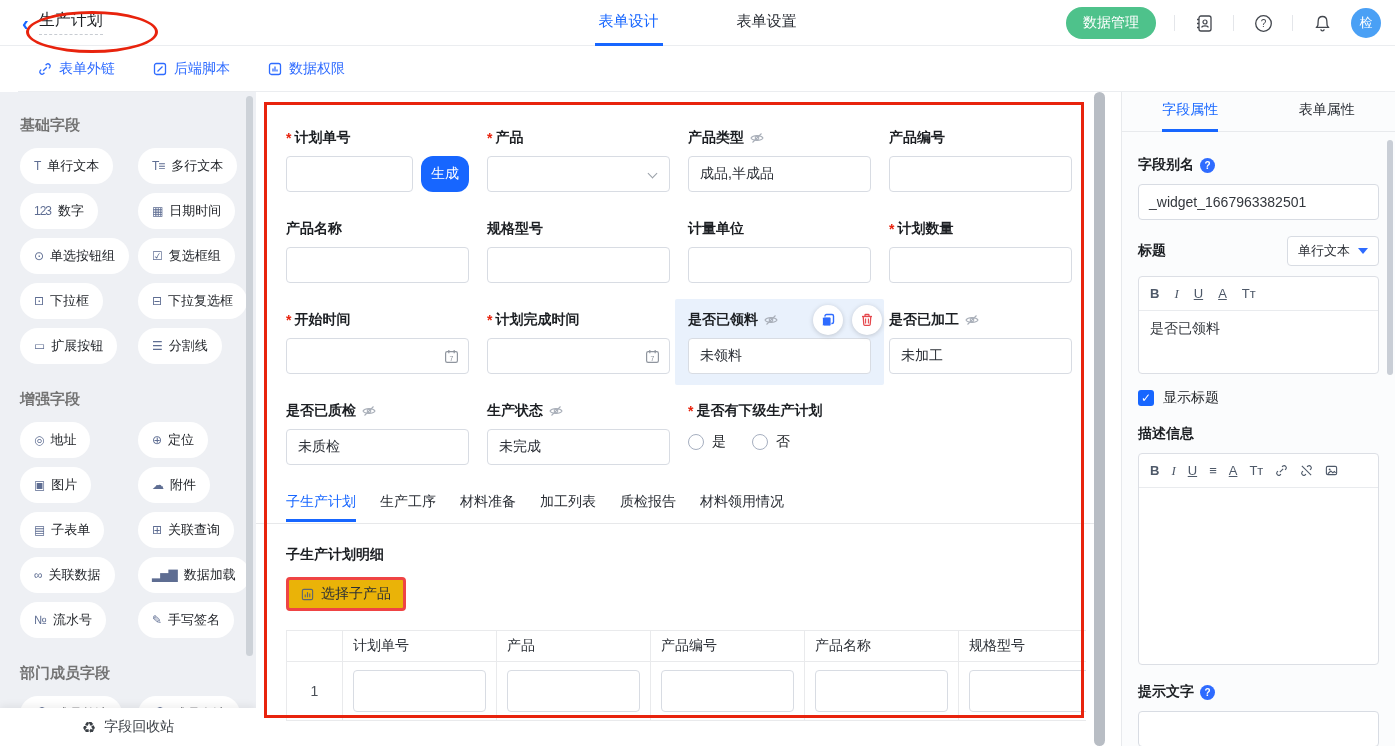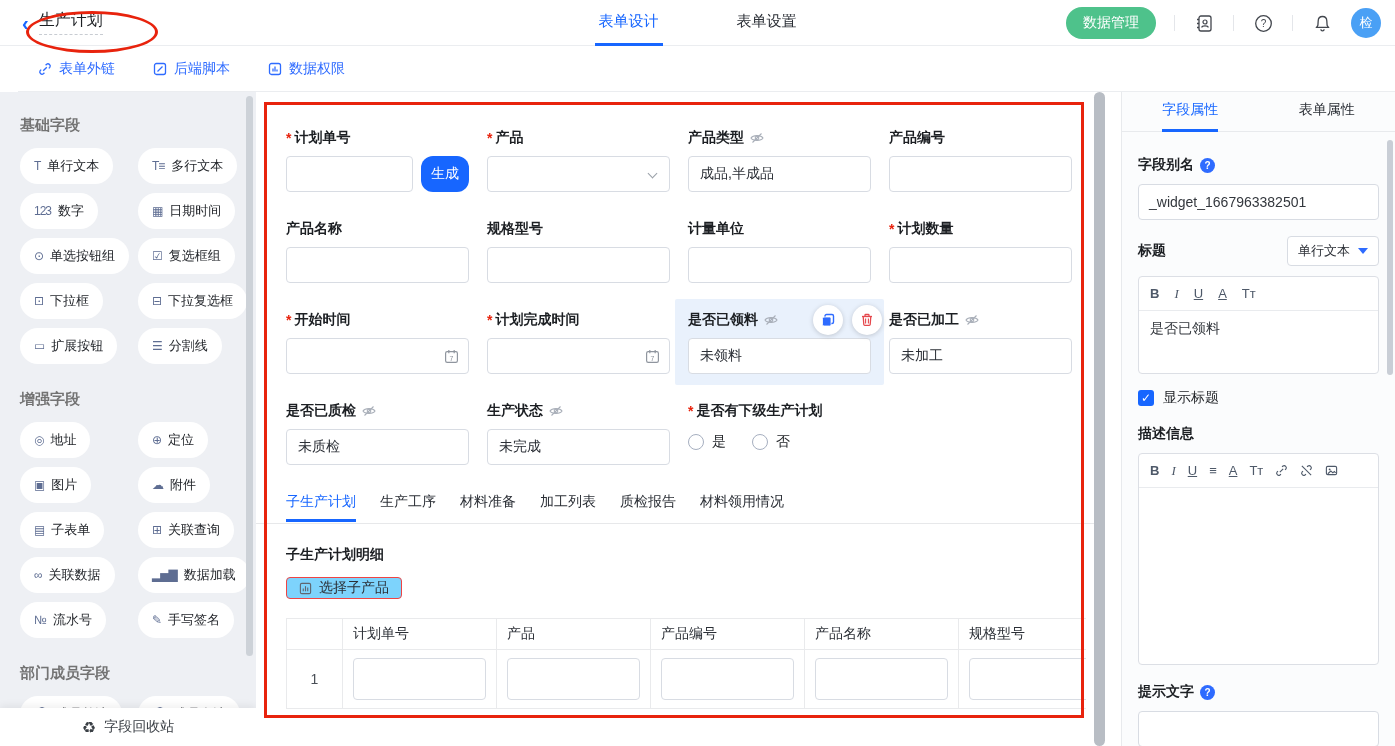--- a/index.html
+++ b/index.html
@@ -65,21 +65,21 @@
   .chip-btn { width:30px; height:30px; border-radius:50%; background:#fff; box-shadow:0 1px 5px rgba(0,0,0,.18); display:flex; align-items:center; justify-content:center; cursor:pointer; border:none; }
   .radio-row { display:flex; align-items:center; gap:26px; margin-top:12px; }
   .radio-opt { display:flex; align-items:center; gap:8px; cursor:pointer; }
   .radio-circle { width:16px; height:16px; border:1.4px solid #a6afc0; border-radius:50%; background:#fff; }
   .sub-tabs { display:flex; gap:24px; align-items:flex-end; height:30px; position:relative; z-index:2; }
   .sub-tab { font-size:14px; color:#2b2f36; padding-bottom:8px; cursor:pointer; border-bottom:3px solid transparent; }
   .sub-tab.active { color:#1766ff; border-bottom-color:#1766ff; }
   .canvas-divider { position:absolute; left:0; top:431px; width:849px; height:1px; background:#e7e8ea; }
   .subform { margin-top:24px; }
   .subform-title { font-weight:bold; font-size:14px; color:#1c1f23; margin-bottom:13px; }
-  .btn-select-sub { display:inline-flex; align-items:center; gap:7px; border:1px solid #ef4444; background:#7dd3fc; border-radius:4px; height:22px; padding:0 12px; font-size:14px; color:#2b2f36; cursor:pointer; }
+  .btn-select-sub { display:inline-flex; align-items:center; gap:7px; border:3px solid #ef4444; background:#eab308; border-radius:4px; height:34px; padding:0 12px; font-size:14px; color:#2b2f36; cursor:pointer; }
   .sub-table { margin-top:19px; width:800px; overflow:hidden; }
   .st-inner { width:826px; border:1px solid #e9eaec; border-right:none; }
   .st-row { display:flex; }
   .st-cell { border-right:1px solid #e9eaec; flex:0 0 154px; padding:6px 10px; display:flex; align-items:center; }
   .st-cell.idx { flex:0 0 56px; justify-content:center; color:#4a4f57; }
   .st-head .st-cell { height:30px; font-size:14px; color:#2b2f36; }
   .st-body { border-top:1px solid #e9eaec; }
   .st-body .st-cell { height:58px; }
   .st-body .st-cell .input { width:100%; height:42px; }
 

